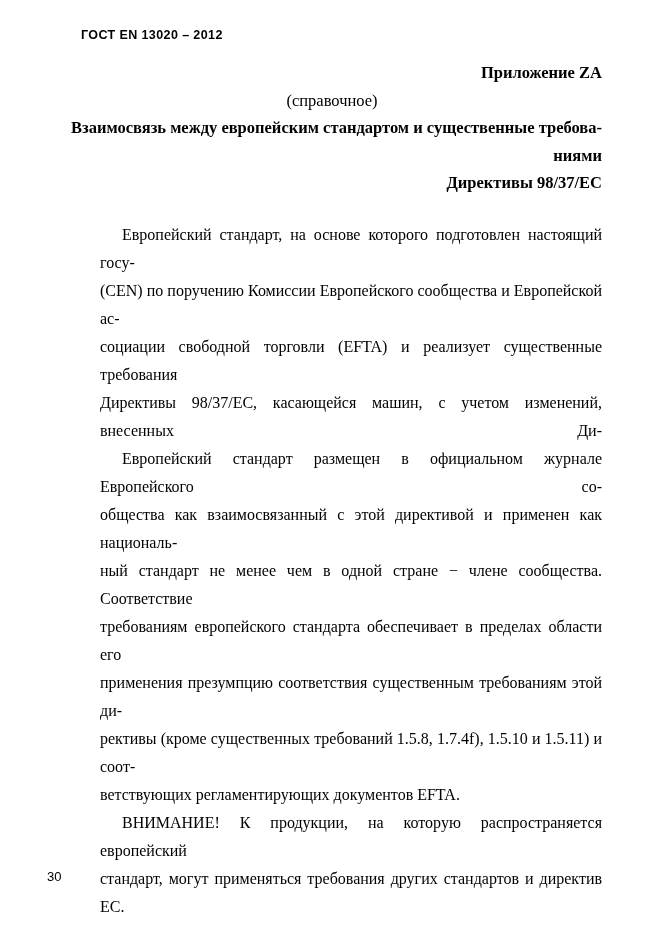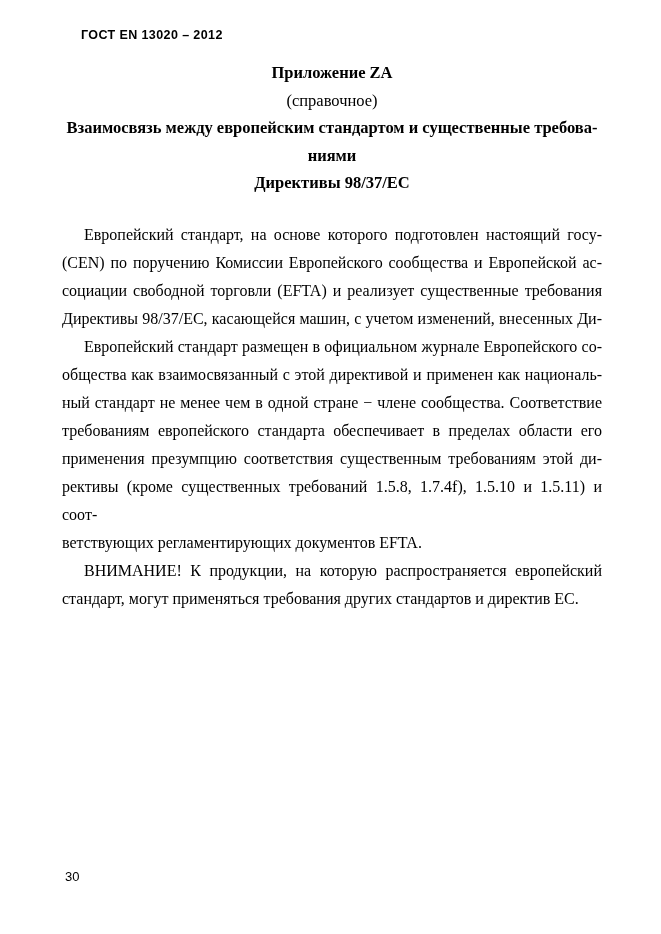--- a/index.html
+++ b/index.html
@@ -25,39 +25,40 @@
   }
   .title-block {
     position: absolute;
     left: 62px;
     right: 59px;
     top: 59px;
     text-align: center;
     font-size: 16.5px;
     line-height: 27.5px;
   }
-  .bold { font-weight: bold; }
+  .bold { font-weight: bold; text-align: right; }
   .body-text {
     position: absolute;
     left: 62px;
     right: 59px;
     top: 221px;
     font-size: 16px;
     line-height: 28px;
   }
   .paragraph { margin: 0; }
   .line {
     text-align: justify;
     text-align-last: justify;
+    margin-left: 38px;
   }
   .line.last { text-align-last: left; }
   .line.first { text-indent: 22px; }
   .page-number {
     position: absolute;
-    left: 65px;
+    left: 47px;
     top: 869px;
     font-family: "Liberation Sans", sans-serif;
     font-size: 13px;
   }
 </style>
 </head>
 <body>
 
 <div class="doc-header">ГОСТ EN 13020 – 2012</div>
 

